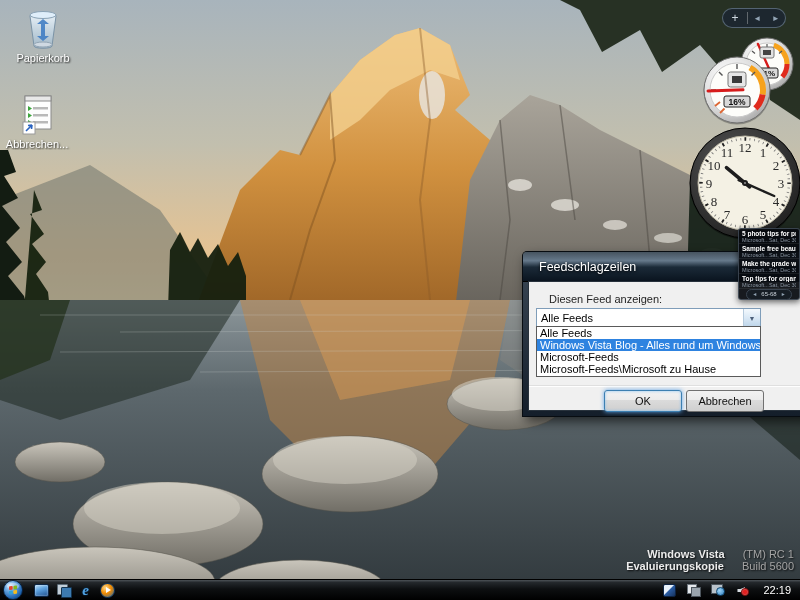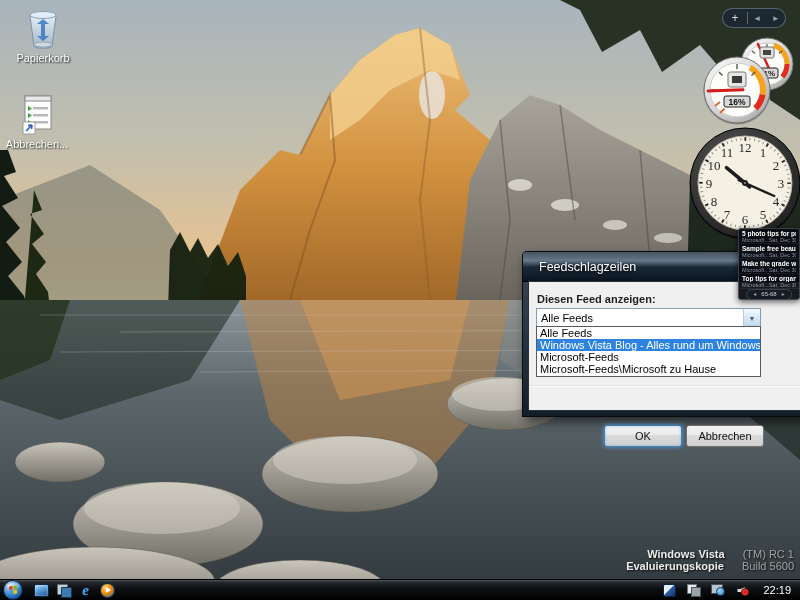--- a/index.html
+++ b/index.html
@@ -51,38 +51,38 @@
   #dialog{position:absolute;left:523px;top:252px;width:301px;height:164px;z-index:40;
     background:linear-gradient(180deg,#3d4a58 0%,#141e2a 100%);
     border-radius:4px 4px 0 0;
     box-shadow:0 0 0 1px #070c11,3px 5px 12px rgba(0,0,0,.65);}
   #dlg-titlebar{height:29px;border-radius:4px 4px 0 0;cursor:default;
     background:linear-gradient(180deg,#46535f 0%,#66798b 30%,#1b2a38 52%,#0a141f 100%);
     border-bottom:1px solid #000;display:flex;align-items:center;padding-left:16px;
     color:#fff;font-size:12.5px;text-shadow:0 1px 3px #000;}
   #dlg-client{position:absolute;left:5px;right:5px;top:29px;bottom:5px;
     background:#f0f0f0;border:1px solid #28323c;}
-  #dlg-label{position:absolute;left:8px;top:11px;font-size:11px;color:#1e1e1e;font-weight:bold;}
+  #dlg-label{position:absolute;left:20px;top:11px;font-size:11px;color:#1e1e1e;}
   #combo{position:absolute;left:7px;top:26px;width:223px;height:18px;background:#fff;
     border:1px solid #7f9db9;display:flex;align-items:stretch;font-size:11px;cursor:default;}
   #combo-value{flex:1;padding-left:4px;display:flex;align-items:center;color:#000;
     white-space:nowrap;overflow:hidden;}
   #combo-arrow{width:16px;display:flex;align-items:center;justify-content:center;
     font-size:7px;color:#4c607a;background:linear-gradient(180deg,#f4f9fd 0%,#d9e8f5 50%,#bcd4e9 100%);
     border-left:1px solid #b7cbdd;}
   #listbox{position:absolute;left:7px;top:44px;width:223px;height:49px;background:#fff;
     border:1px solid #5a5a5a;font-size:11px;overflow:hidden;}
   .opt{height:12px;line-height:12px;padding-left:3px;color:#000;white-space:nowrap;
     overflow:hidden;cursor:default;}
   .opt.selected{background:#2e83e0;color:#fff;}
   #btn-sep{position:absolute;left:0;right:0;top:103px;border-top:1px solid #dfdfdf;
     box-shadow:0 1px 0 rgba(255,255,255,.9);}
   .vbtn{position:absolute;top:108px;width:76px;height:20px;font-size:11px;color:#111;
     border:1px solid #707070;border-radius:3px;display:flex;align-items:center;justify-content:center;
-    background:linear-gradient(180deg,#f2f2f2 0%,#ebebeb 45%,#dbdbdb 46%,#cfcfcf 100%);cursor:pointer;margin-top:35px;}
+    background:linear-gradient(180deg,#f2f2f2 0%,#ebebeb 45%,#dbdbdb 46%,#cfcfcf 100%);cursor:pointer;}
   #btn-ok{left:75px;border-color:#3c7fb1;
     box-shadow:0 0 4px rgba(88,160,230,.95),inset 0 0 3px rgba(125,190,245,.85);}
   #btn-cancel{left:157px;text-align:right;}
 
   
   #taskbar{position:absolute;left:0;bottom:0;width:800px;height:20px;z-index:60;
     background:linear-gradient(180deg,#4d5358 0%,#24282c 12%,#0d0f11 45%,#000 100%);
     border-top:1px solid #000;display:flex;align-items:center;}
   #start-orb{width:26px;height:20px;display:flex;align-items:center;justify-content:center;cursor:pointer;}
   #quicklaunch{display:flex;align-items:center;gap:7px;margin-left:8px;}

